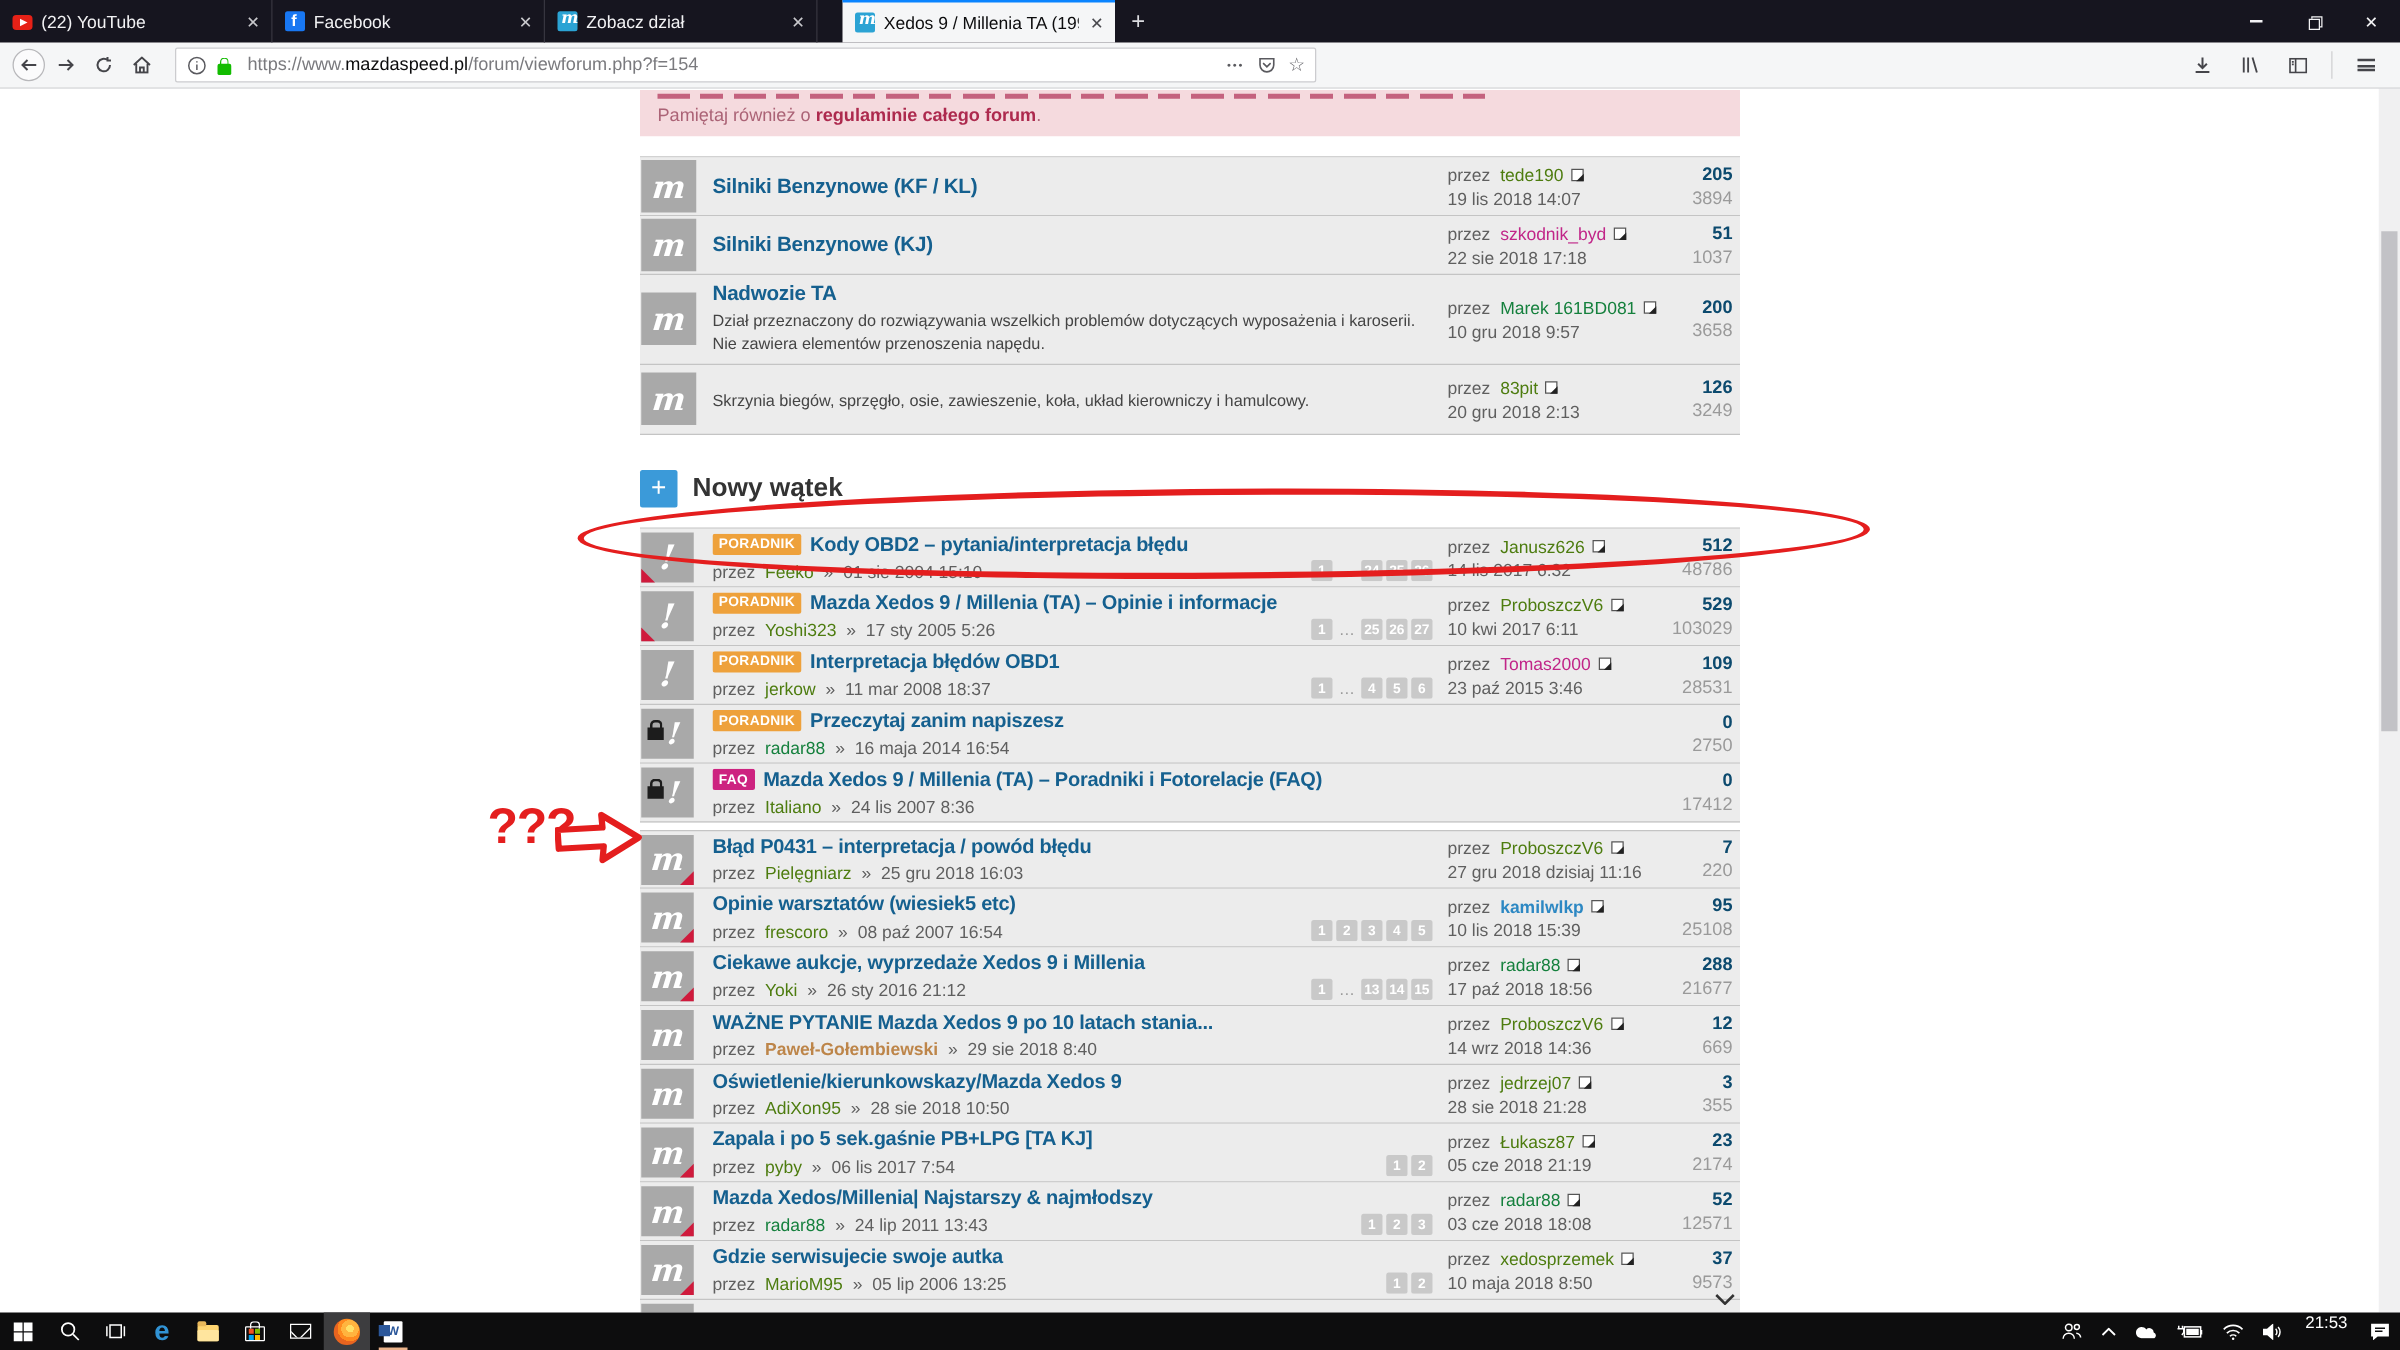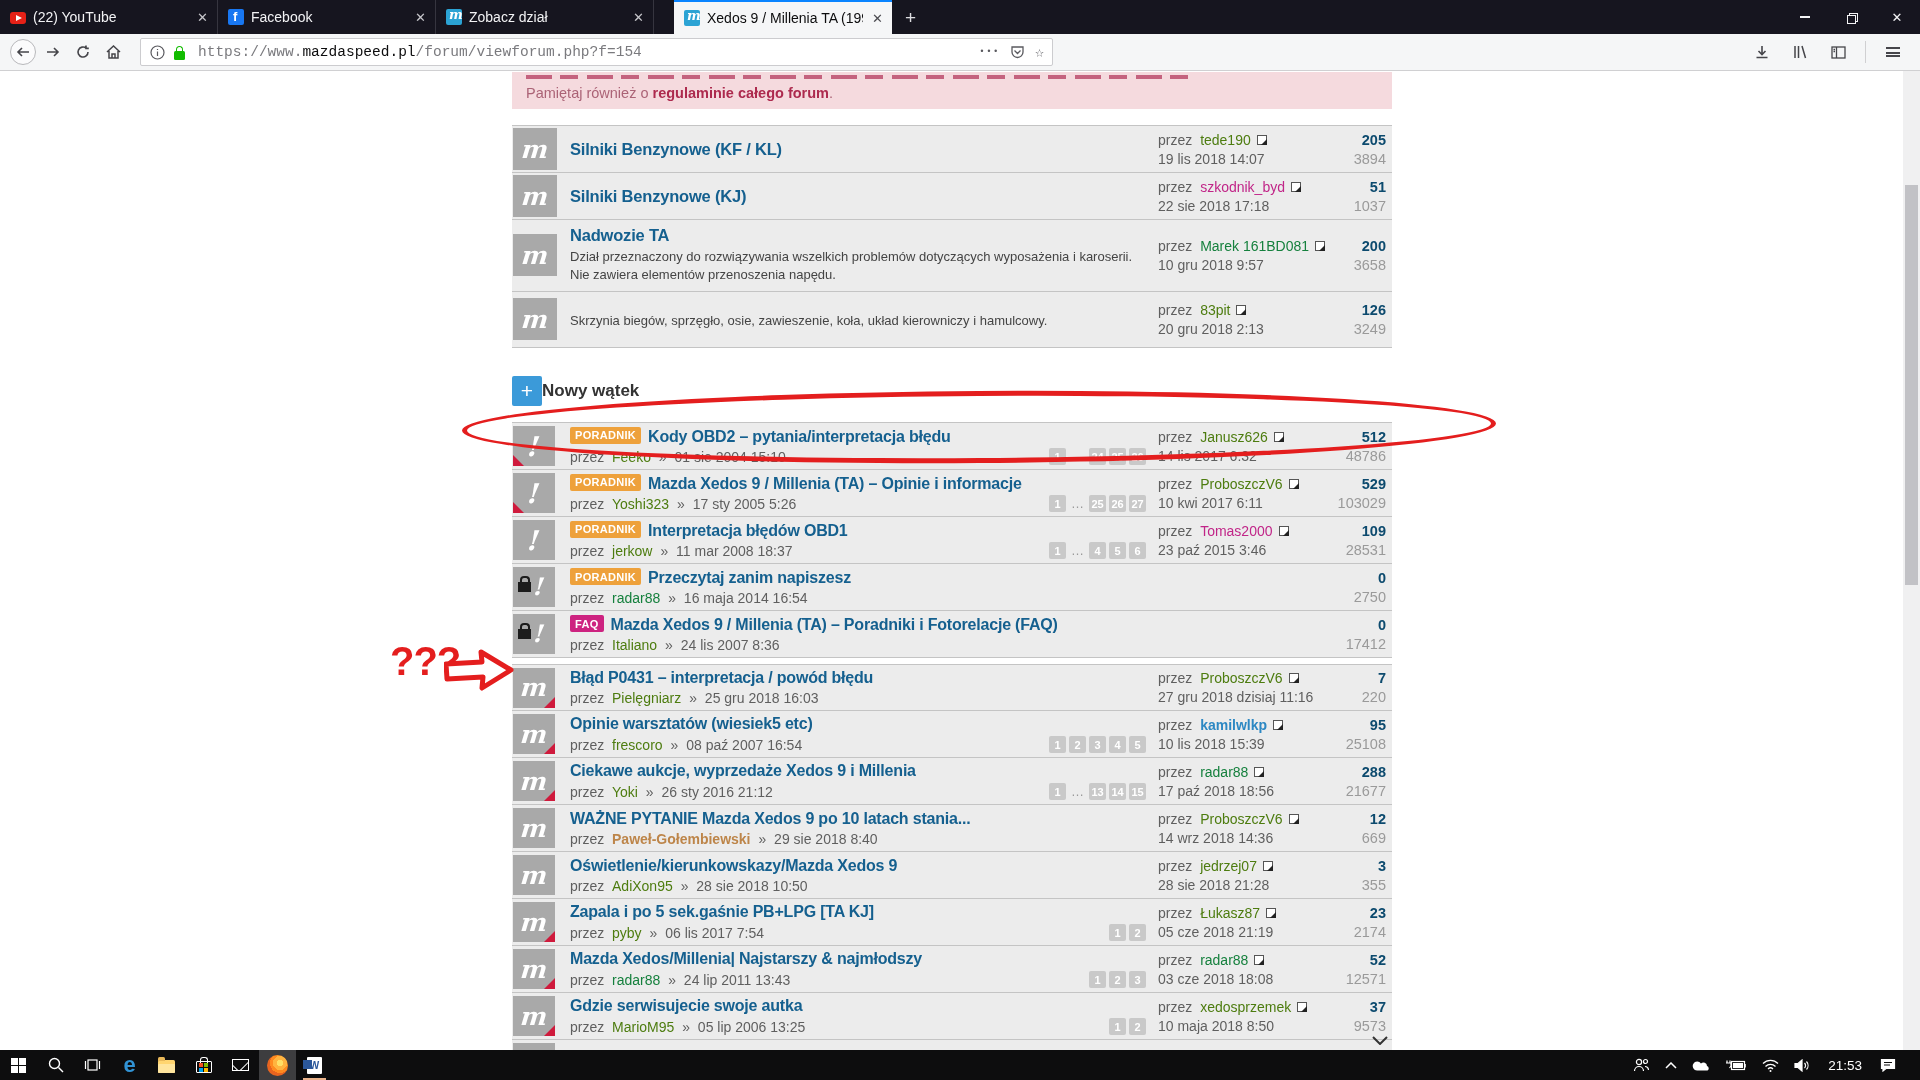--- a/index.html
+++ b/index.html
@@ -25,21 +25,21 @@
   .fav-ms:after { content:"m"; position:absolute; left:3px; top:-2px; color:#fff; font-weight:bold;
     font-style:italic; font-size:13px; font-family:"DejaVu Serif",serif; }
   .newtab-btn { color:#dcdce0; font-size:19px; padding:2px 13px 0; display:flex; align-items:center; }
   .win-controls { position:absolute; right:0; top:0; height:34px; display:flex; }
   .win-btn { width:46px; display:flex; align-items:center; justify-content:center; color:#f3f3f5; font-size:13px; }
   .glyph-min { display:block; width:10px; height:1.5px; background:#f3f3f5; }
   .glyph-restore { display:block; width:9px; height:9px; position:relative; }
   .glyph-restore:before { content:""; position:absolute; left:2px; top:0; width:7px; height:7px; border:1px solid #f3f3f5; }
   .glyph-restore:after { content:""; position:absolute; left:0; top:2px; width:7px; height:7px; border:1px solid #f3f3f5; background:#16151f; }
 
-  .navbar { height:37px; background:#f5f6f7; border-bottom:1px solid #d0d0d2; display:flex; align-items:center; padding:0 8px;font-family:Liberation Mono, monospace; }
+  .navbar { height:37px; background:#f5f6f7; border-bottom:1px solid #d0d0d2; display:flex; align-items:center; padding:0 8px; }
   .nav-btn { width:30px; height:30px; display:flex; align-items:center; justify-content:center; color:#45454a; }
   .nav-btn svg { stroke:#45454a; }
   .back-circle { width:26px; height:26px; border:1px solid #b8b8bb; border-radius:50%; display:flex; align-items:center; justify-content:center; background:#fbfbfc; }
   .urlbar { width:913px; height:28px; margin-left:12px; background:#fff; border:1px solid #cccccf; border-radius:2px;
     display:flex; align-items:center; padding:0 8px; font-size:14.5px; }
   .url-info { width:17px; height:17px; display:flex; align-items:center; justify-content:center; }
   .lock-green { width:11px; height:9px; background:#12bc00; border-radius:1.5px; position:relative; margin:6px 6px 0 8px; }
   .lock-green:before { content:""; position:absolute; top:-5px; left:1.5px; width:5px; height:5px;
     border:1.7px solid #12bc00; border-bottom:none; border-radius:4px 4px 0 0; }
   .url-text { flex:1; white-space:nowrap; overflow:hidden; margin-left:7px; color:#0c0c0d; }
@@ -112,21 +112,21 @@
   .goto:after { content:""; position:absolute; right:-1px; bottom:-1px; border-left:6px solid transparent; border-bottom:6px solid #222; }
   .last-date { margin-top:3px; }
 
   .stats-cell { width:60px; flex:0 0 60px; text-align:right; font-size:14.5px; }
   .stat-top { color:#0c4a6e; font-weight:bold; }
   .stat-bottom { color:#9a9a9a; margin-top:3px; }
 
   .newtopic { margin-top:28px; display:flex; align-items:center; }
   .newtopic-btn { width:30px; height:30px; background:#3b9ad9; color:#fff; font-size:21px; display:flex;
     align-items:center; justify-content:center; border-radius:2px; }
-  .newtopic-label { font-weight:bold; font-size:17px; color:#333; }
+  .newtopic-label { margin-left:12px; font-weight:bold; font-size:21px; color:#333; }
 
   .bottom-chevron { position:absolute; left:1372px; top:960px; color:#333; }
 
   
   .annot-ellipse { position:absolute; left:462px; top:320px; width:1034px; height:72px;
     border:5px solid #e41e1e; border-radius:50%; transform:rotate(-0.4deg); pointer-events:none; z-index:40; }
   .annot-q { position:absolute; left:390px; top:568px; color:#e41e1e; font-size:40px; font-weight:bold;
     letter-spacing:-1px; z-index:40; font-family:"Liberation Sans",sans-serif; }
   .annot-arrow { position:absolute; left:444px; top:578px; z-index:40; }
 
@@ -151,21 +151,21 @@
   .bag:before { content:""; position:absolute; top:-5px; left:3.5px; width:6px; height:5px; border:1.4px solid #fff; border-bottom:none; border-radius:3px 3px 0 0; }
   .bag span:nth-child(1){background:#f25022;} .bag span:nth-child(2){background:#7fba00;}
   .bag span:nth-child(3){background:#00a4ef;} .bag span:nth-child(4){background:#ffb900;}
   .envelope { width:17px; height:12px; border:1.4px solid #fff; position:relative; overflow:hidden; }
   .envelope:before { content:""; position:absolute; left:-2px; top:-7px; width:14px; height:14px; border:1.4px solid #fff; transform:rotate(45deg); }
   .ffox { width:21px; height:21px; border-radius:50%;
     background:radial-gradient(circle at 62% 38%, #ffe066 0 3px, #ffb43f 3px 7px, #ff8a1f 7px 10px, #e8641f 10px); }
   .word-doc { width:15px; height:17px; background:#fff; border-radius:1px; position:relative; display:flex; align-items:center; justify-content:center; }
   .word-doc:before { content:""; position:absolute; left:-4px; top:3px; width:9px; height:9px; background:#2b579a; }
   .word-w { position:relative; color:#2b579a; font-weight:bold; font-size:10px; z-index:1; }
-  .tray { margin-left:auto; display:flex; align-items:center; gap:7px; padding-right:20px; }
+  .tray { margin-left:auto; display:flex; align-items:flex-start; gap:7px; padding-right:4px; }
   .tray-cell { height:30px; display:flex; align-items:center; justify-content:center; padding:0 4px; }
   .clock { color:#fff; font-size:13.5px; padding:0 7px; }
   .tray svg { display:block; }
 </style>
 </head>
 <body>
 
 <div class="tabbar">
   <div id="tab-strip">
       <div class="tab">

